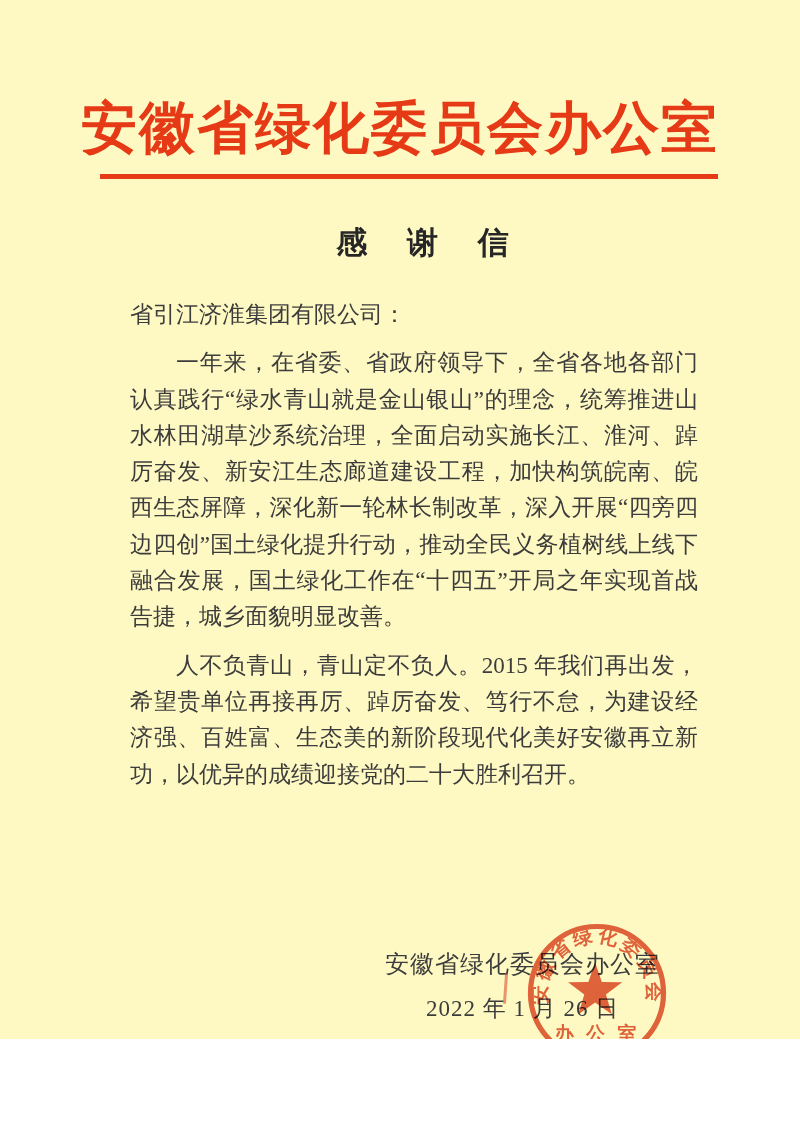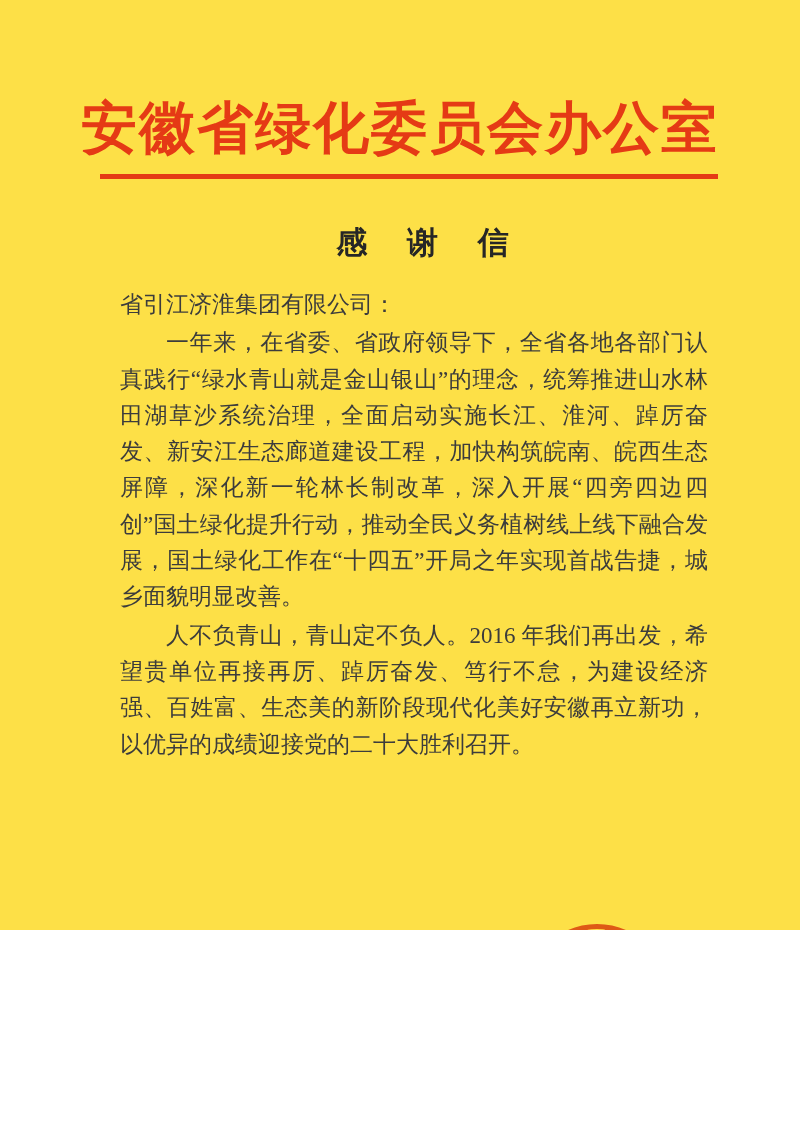--- a/index.html
+++ b/index.html
@@ -3,23 +3,23 @@
 <meta charset="utf-8">
 <style>
   html, body {
     margin: 0;
     padding: 0;
     background: #ffffff;
   }
   .page {
     position: relative;
     width: 800px;
-    height: 930px;
+    height: 1039px;
     margin: 0 auto;
-    background: #fde047;
+    background: #fef9c3;
     overflow: hidden;
     font-family: "Liberation Serif", "DejaVu Serif", serif;
   }
   .letterhead-title {
     position: absolute;
     top: 88px;
     left: 0;
     right: 0;
     text-align: center;
     font-size: 56px;
@@ -55,21 +55,21 @@
     top: 285px;
     left: 118px;
     width: 592px;
     font-size: 23px;
     line-height: 36.3px;
     color: #3c3c3c;
     text-align: justify;
     text-justify: inter-ideograph;
   }
   .letter-body p {
-    margin: 2px;
+    margin: 12px;
     text-indent: 2em;
   }
   .letter-body p.recipient {
     text-indent: 0;
   }
   .closing {
     position: absolute;
     top: 948px;
     right: 140px;
     text-align: center;
@@ -114,21 +114,21 @@
 
   <div class="letterhead-title">安徽省绿化委员会办公室</div>
 
   <div class="letterhead-rule"></div>
 
   <div class="doc-title">感 谢 信</div>
 
   <div class="letter-body">
     <p class="recipient">省引江济淮集团有限公司：</p>
     <p>一年来，在省委、省政府领导下，全省各地各部门认真践行“绿水青山就是金山银山”的理念，统筹推进山水林田湖草沙系统治理，全面启动实施长江、淮河、踔厉奋发、新安江生态廊道建设工程，加快构筑皖南、皖西生态屏障，深化新一轮林长制改革，深入开展“四旁四边四创”国土绿化提升行动，推动全民义务植树线上线下融合发展，国土绿化工作在“十四五”开局之年实现首战告捷，城乡面貌明显改善。</p>
-    <p>人不负青山，青山定不负人。2016 年我们再出发，希望贵单位再接再厉、踔厉奋发、笃行不怠，为建设经济强、百姓富、生态美的新阶段现代化美好安徽再立新功，以优异的成绩迎接党的二十大胜利召开。</p>
+    <p>人不负青山，青山定不负人。2015 年我们再出发，希望贵单位再接再厉、踔厉奋发、笃行不怠，为建设经济强、百姓富、生态美的新阶段现代化美好安徽再立新功，以优异的成绩迎接党的二十大胜利召开。</p>
   </div>
 
   <div class="closing">
     <div class="signature">安徽省绿化委员会办公室</div>
     <div class="sign-date">2022 年 1 月 26 日</div>
   </div>
 
   <div class="seal-stray-mark"></div>
 
   <svg class="seal" viewBox="0 0 160 160" xmlns="http://www.w3.org/2000/svg">

